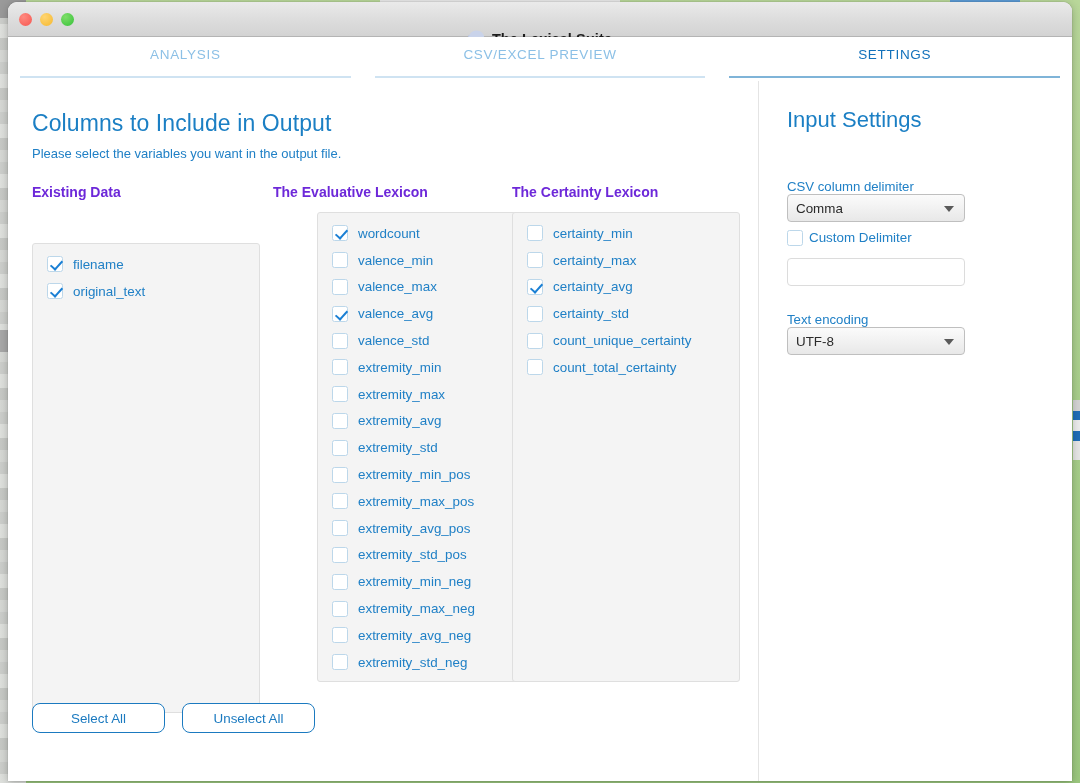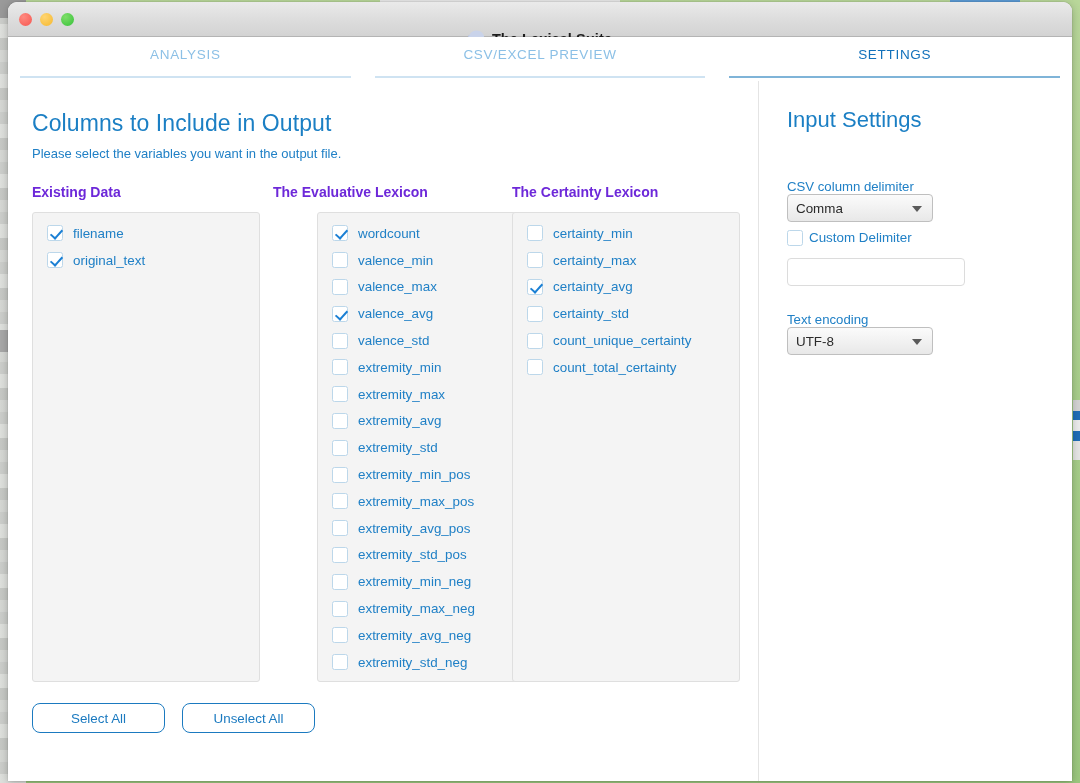--- a/index.html
+++ b/index.html
@@ -150,21 +150,21 @@
   .col-head.c2 { left: 504px; }
 
   .listbox {
     position: absolute; top: 134px;
     height: 470px;
     background: #f4f4f4;
     border: 1px solid #dfdfdf;
     border-radius: 3px;
     overflow: hidden;
   }
-  .listbox.c0 { left: 24px; width: 228px; }
+  .listbox.c0 { left: 24px; width: 228px; margin-top: 31px; }
   .listbox.c1 { left: 265px; width: 230px; margin-left: 44px; }
   .listbox.c2 { left: 504px; width: 228px; }
 
   .list-inner {
     position: absolute;
     left: 0; top: 7px; right: 0; bottom: 0;
     padding-left: 14px;
   }
   .listbox.c1 .list-inner { right: 22px; }
 
@@ -239,21 +239,21 @@
     font-size: 22px; font-weight: normal; color: #1b7fc4;
   }
   .field-label {
     position: absolute; left: 28px;
     font-size: 13.2px; color: #2080c6;
   }
   .lbl-delim { top: 101px; }
   .lbl-enc { top: 234px; }
 
   .select-box {
-    position: absolute; left: 28px; width: 146px; height: 28px;
+    position: absolute; left: 28px; width: 178px; height: 28px;
     background: linear-gradient(180deg,#fbfbfb 0%,#e8e8e8 100%);
     border: 1px solid #bfbfbf;
     border-radius: 4px;
     display: flex; align-items: center;
     padding: 0 8px;
     font-size: 13.4px; color: #2b2b2b;
     cursor: pointer;
   }
   .sel-delim { top: 116px; }
   .sel-enc { top: 249px; }

